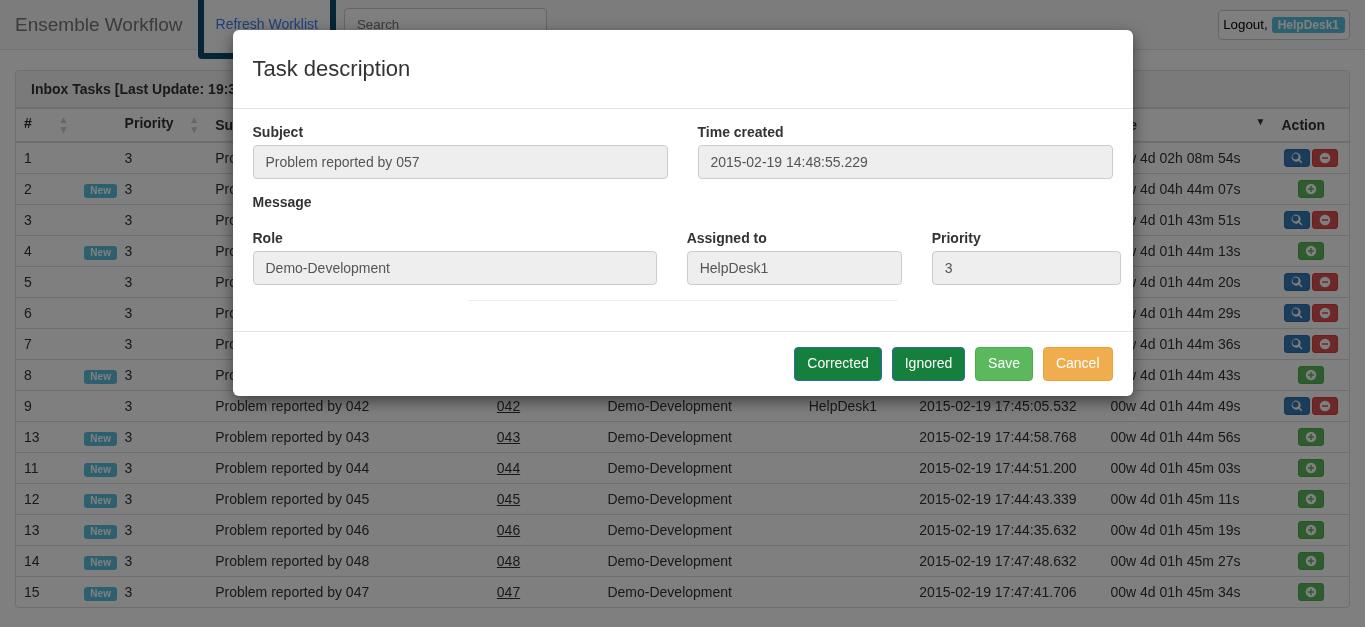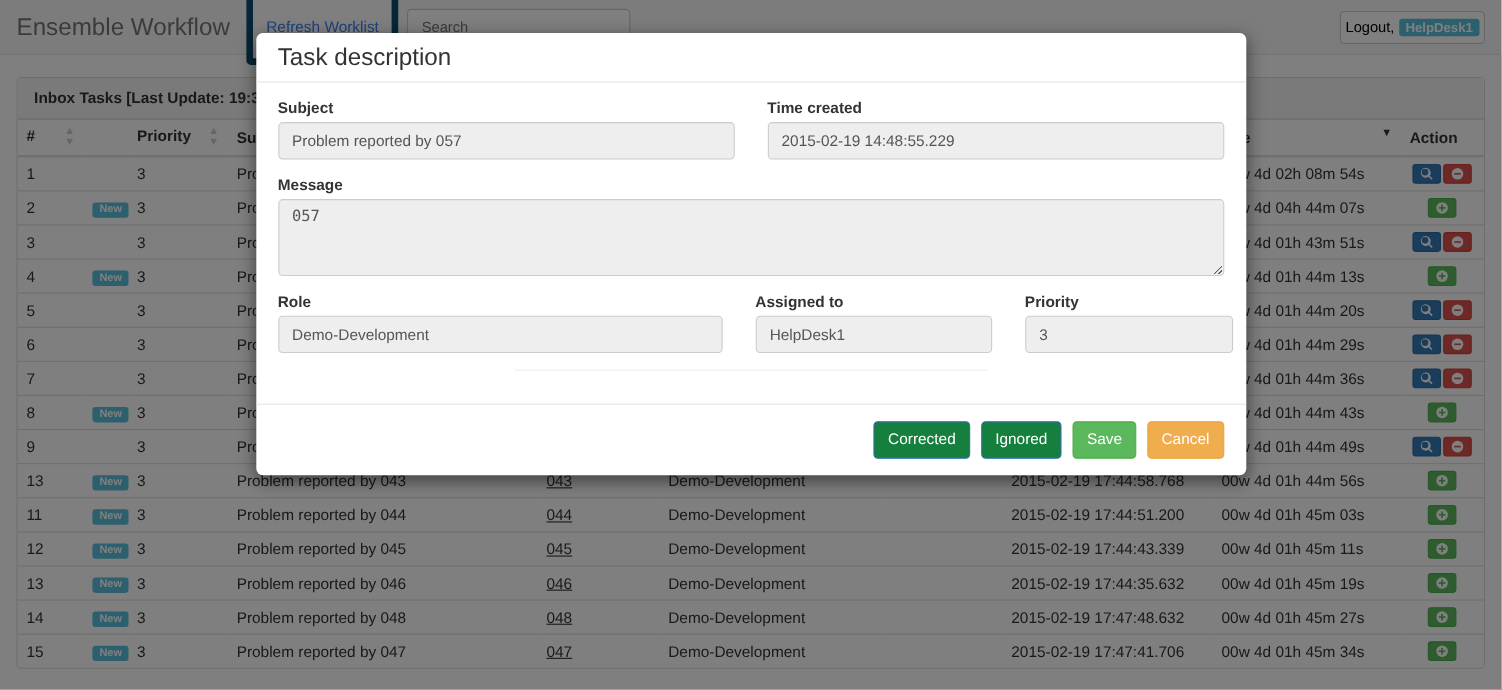--- a/index.html
+++ b/index.html
@@ -17,21 +17,21 @@
   
   .navbar {
     display: flex;
     align-items: center;
     padding: 8px 15px;
     border-bottom: 1px solid #e7e7e7;
     background: #f8f8f8;
     height: 50px;
   }
   .brand {
-    font-size: 22px;
+    font-size: 19px;
     color: #777;
     margin-right: 15px;
   }
   .btn {
     display: inline-block;
     padding: 18px 12px;
     font-size: 14px;
     line-height: 1.42857;
     border-radius: 4px;
     border: 6px solid #0c4a6e;
@@ -151,21 +151,21 @@
     position: absolute;
     top: 30px;
     left: 50%;
     transform: translateX(-50%);
     width: 900px;
     background: #fff;
     border-radius: 6px;
     box-shadow: 0 5px 15px rgba(0,0,0,0.5);
   }
   .modal-header {
-    padding: 9px 20px;
+    padding: 26px 20px;
     border-bottom: 1px solid #e5e5e5;
   }
   .modal-title { font-size: 22px; margin: 0; font-weight: 500; }
   .modal-body { padding: 15px 20px; }
   .modal-footer {
     padding: 15px 20px;
     border-top: 1px solid #e5e5e5;
     text-align: right;
   }
   .form-row { display: flex; gap: 30px; margin-bottom: 15px; }
@@ -539,21 +539,20 @@
         <input class="form-control" readonly="" value="Problem reported by 057" style="">
       </div>
       <div class="form-group">
         <label>Time created</label>
         <input class="form-control" readonly="" value="2015-02-19 14:48:55.229" style="">
       </div>
     </div>
     <div class="form-row">
       <div class="form-group" style="flex:1 1 100%">
         <label>Message</label>
-        <textarea class="form-control" readonly="" style="">057</textarea>
       </div>
     </div>
     <div class="form-row">
       <div class="form-group role-w">
         <label>Role</label>
         <input class="form-control" readonly="" value="Demo-Development" style="">
       </div>
       <div class="form-group assn-w">
         <label>Assigned to</label>
         <input class="form-control" readonly="" value="HelpDesk1" style="">

